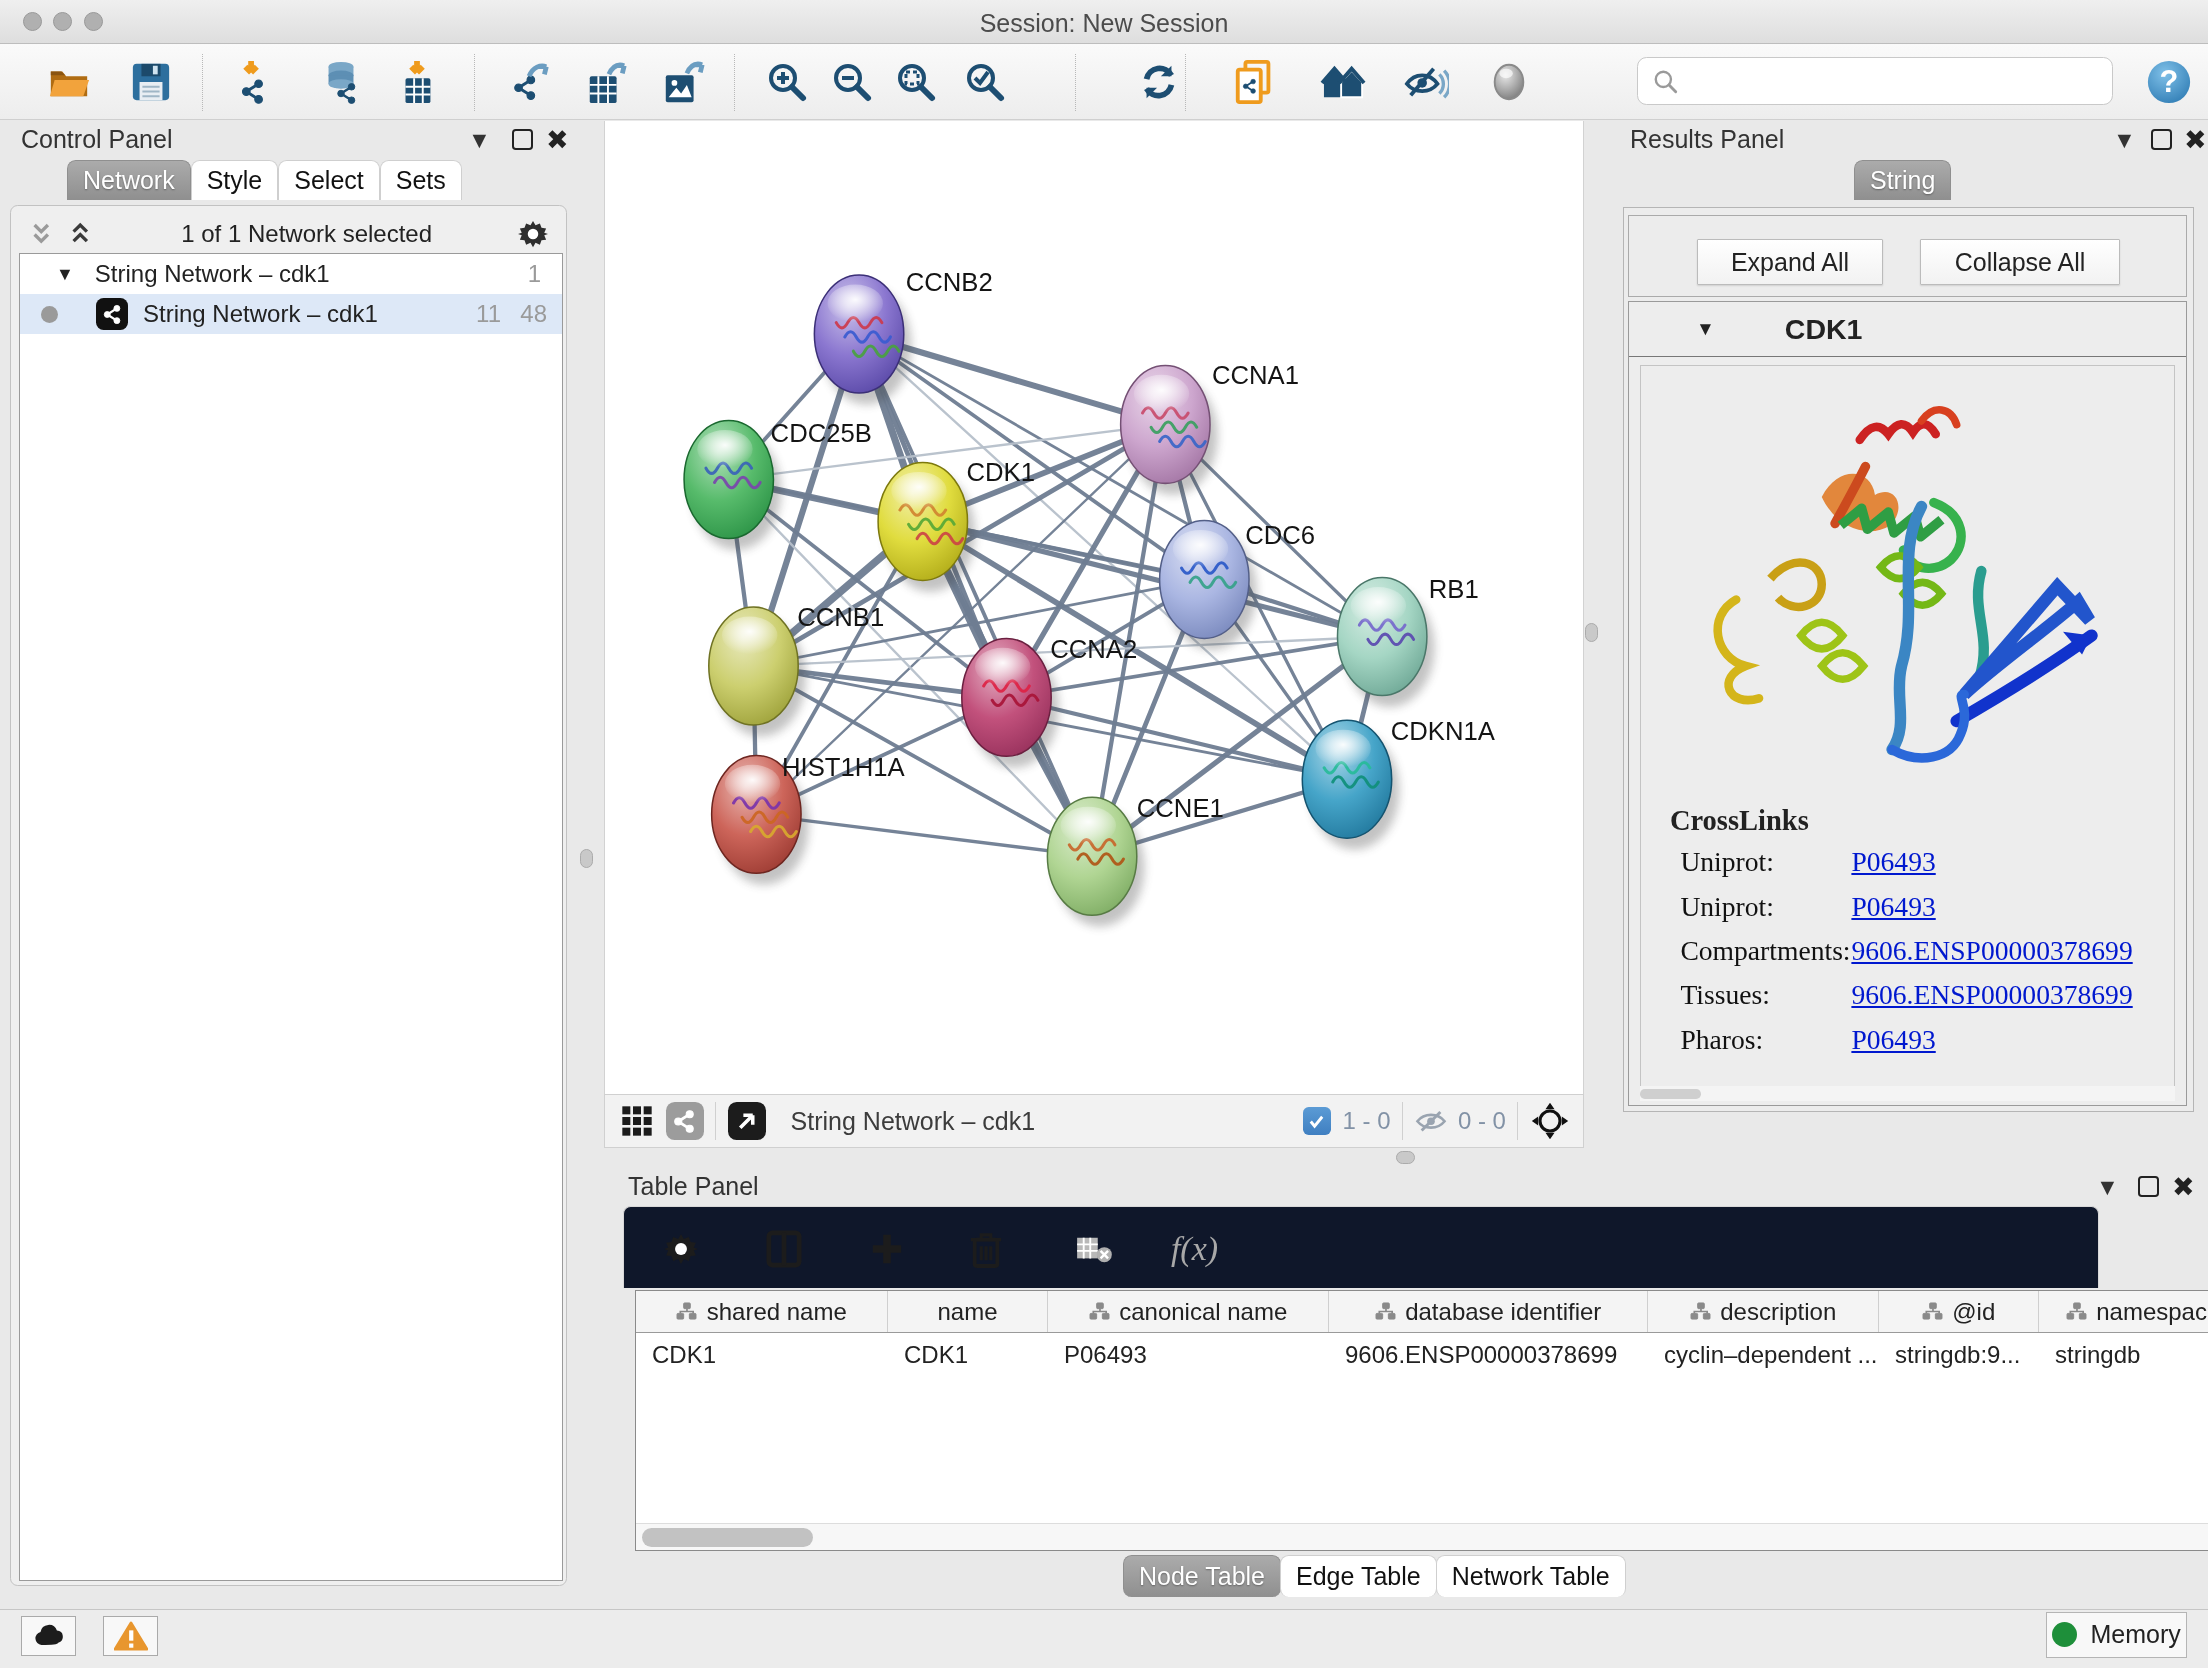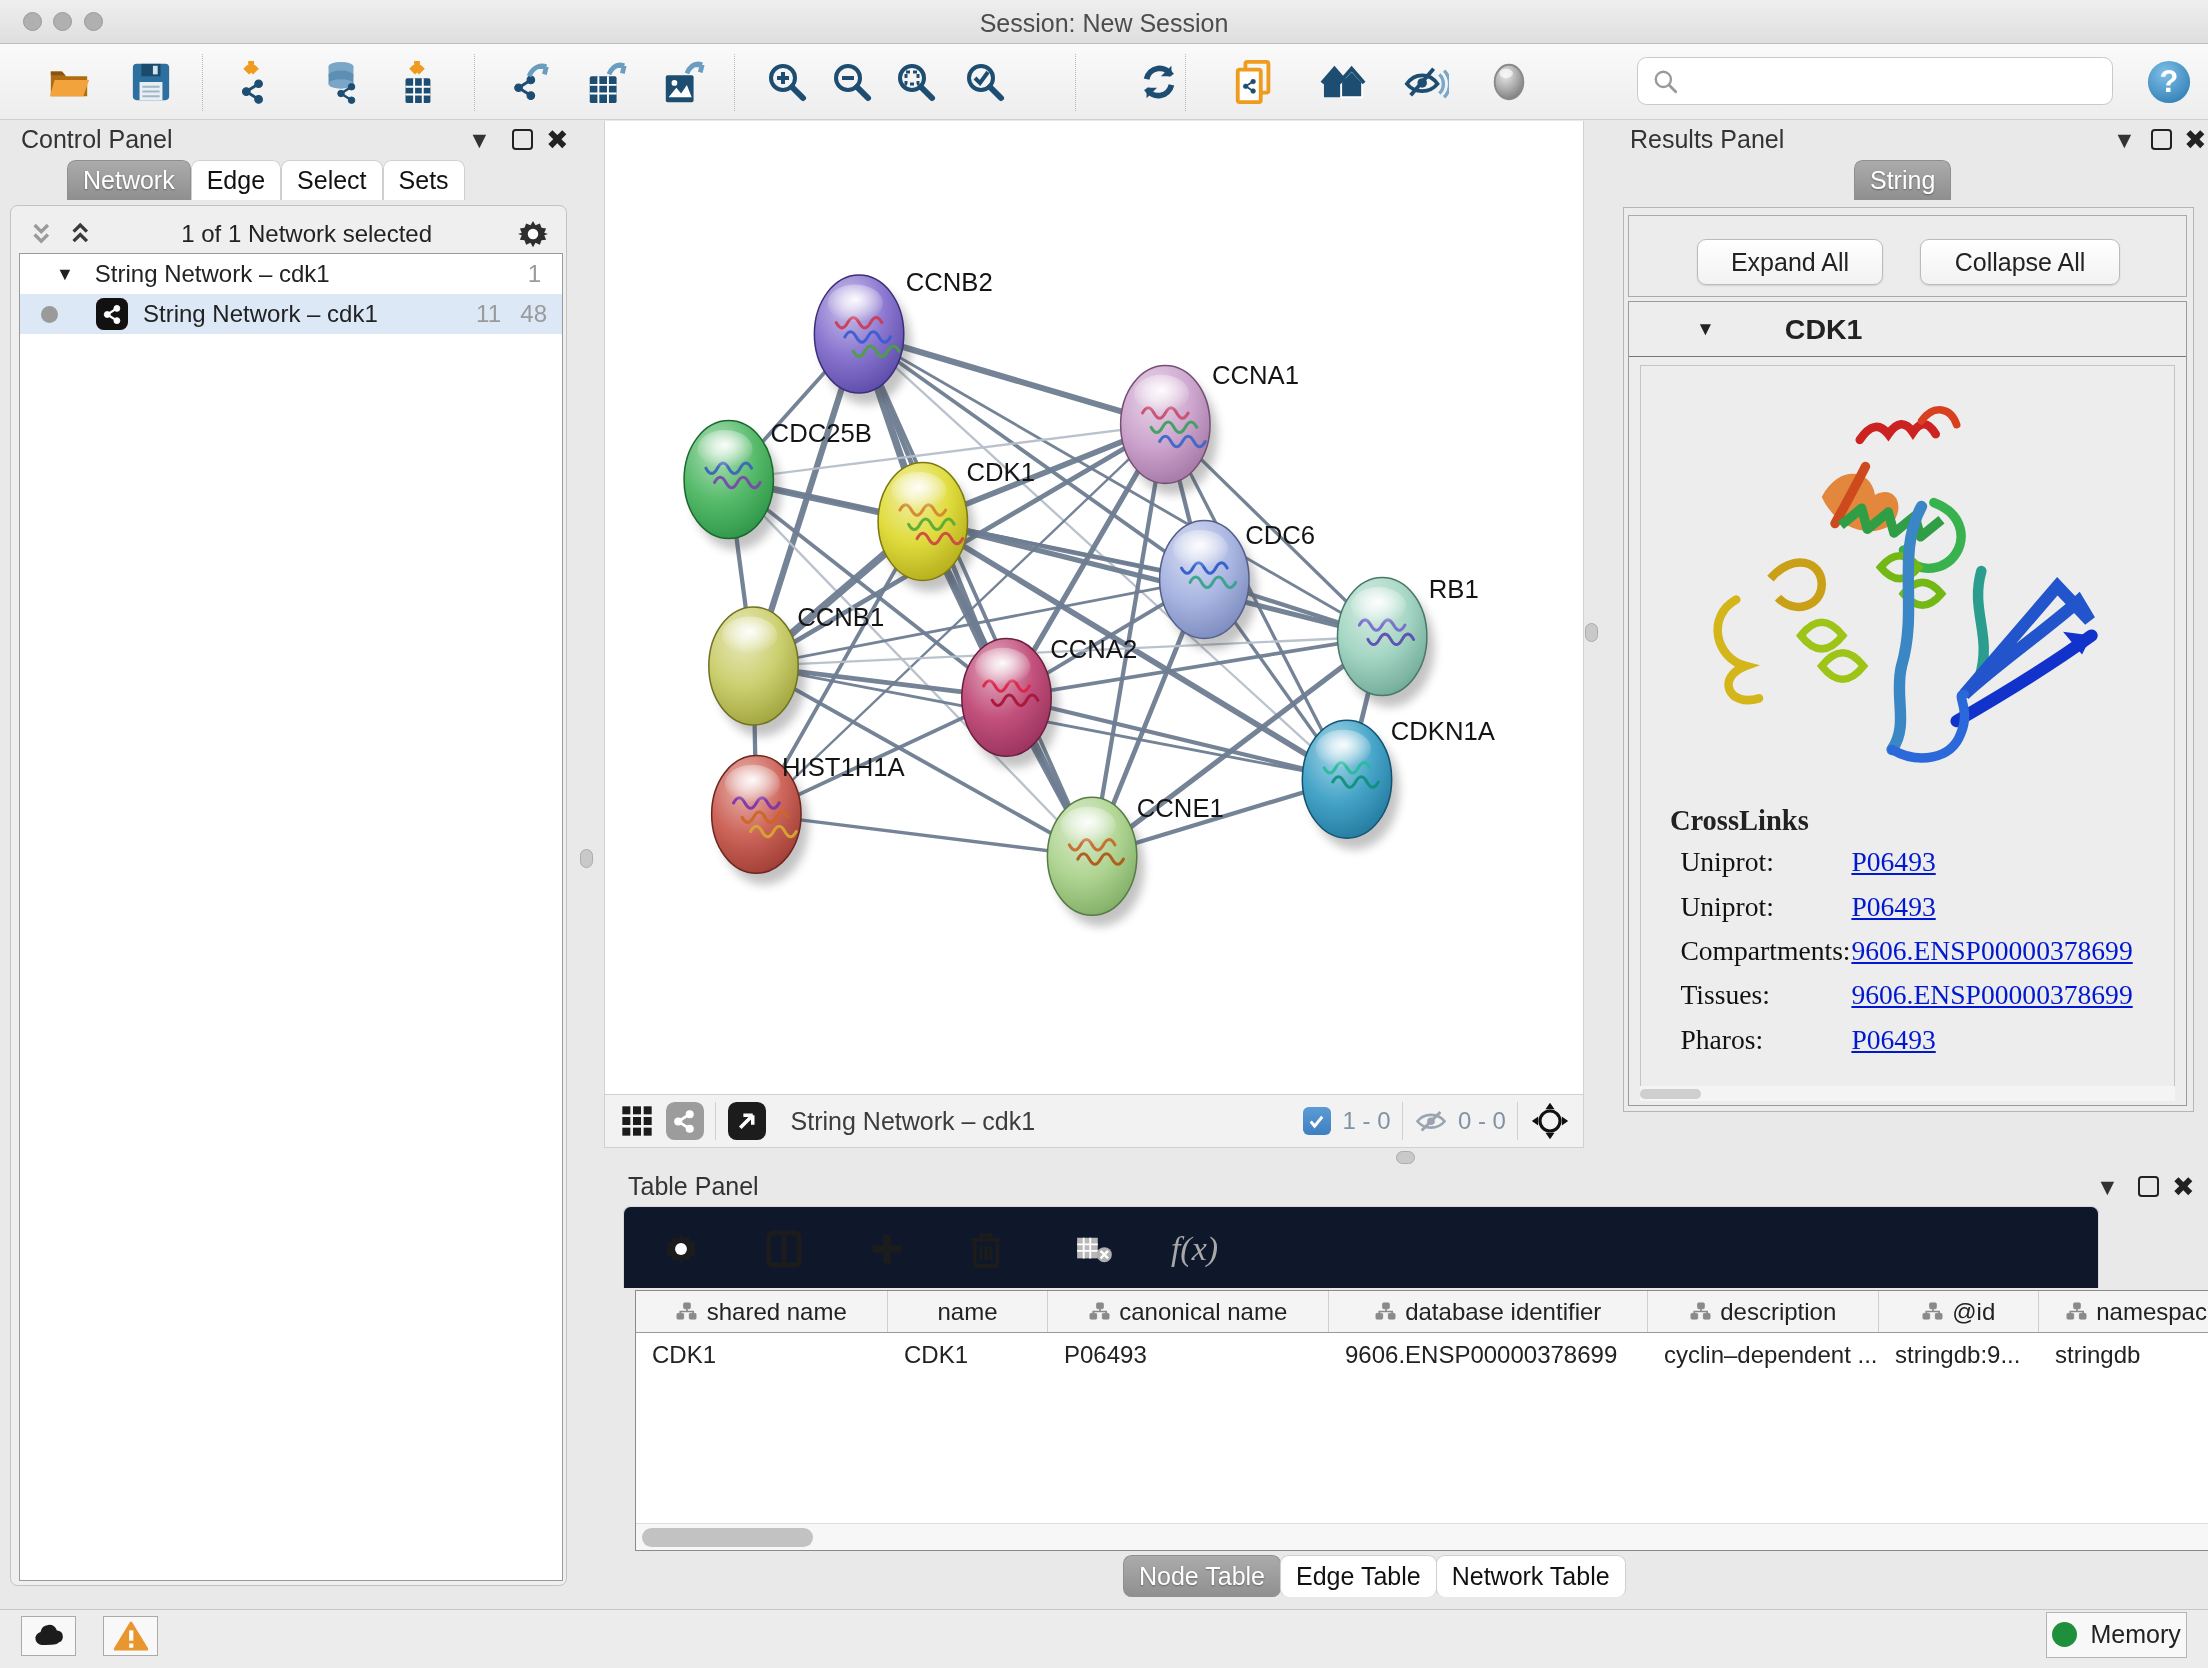--- a/index.html
+++ b/index.html
@@ -54,21 +54,21 @@
      border:1px solid #d0d0d0;display:flex;align-items:center;}
   .nb-badge{width:38px;height:38px;border-radius:8.6px;display:flex;align-items:center;
      justify-content:center;cursor:pointer;}
   .nb-sep{height:38px;border-left:1px solid #d0d0d0;margin:0 11.4px;}
   .nb-count{font-size:24px;color:#8292a6;}
 
   
   #rp-outer{left:1623px;top:207px;width:571px;height:905px;background:#ececec;
      border:1.9px solid #b5b5b5;}
   #rp-buttons{left:1628px;top:215px;width:559px;height:82px;background:#ececec;border:1px solid #aaa;}
-  .rp-btn{position:absolute;top:23px;height:46px;border:1px solid #bbb;border-radius:9px;
+  .rp-btn{position:absolute;top:23px;height:46px;border:1px solid #bbb;border-radius:1px;
      background:linear-gradient(#fff,#f2f2f2);font-size:25px;display:flex;align-items:center;
      justify-content:center;cursor:pointer;box-shadow:0 1px 1.9px rgba(0,0,0,.12);}
   #rp-gene-box{left:1628px;top:301px;width:559px;height:805px;border:1px solid #9a9a9a;background:#ededed;}
   #rp-gene-head{position:absolute;left:0;top:0;width:100%;height:55px;border-bottom:1px solid #777;
      display:flex;align-items:center;}
   .serif{font-family:"Liberation Serif",serif;}
   .xl-row{display:flex;font-size:27.6px;margin-bottom:12.4px;}
   .xl-label{width:171px;color:#111;}
   .xl-val{color:#0018cf;text-decoration:underline;cursor:pointer;}
 
@@ -325,21 +325,21 @@
         <text x="25" y="35" text-anchor="middle" font-size="32" font-weight="bold" fill="#fff" font-family="Liberation Sans, sans-serif">?</text>
       </svg>
     </div>
   </div>
 
   <div class="abs" style="left:21px;top:125px"><span class="panel-title">Control Panel</span></div>
   <div class="abs wicon" style="left:468px;top:129px;color:#333">▼</div>
   <div class="abs maxbox" style="left:512px;top:129px"></div>
   <div class="abs wicon" style="left:546px;top:127px;font-size:27px">✖</div>
 
-  <div class="abs tabrow" style="left:67px;top:160px" id="cp-tabs"><span class="ptab sel">Network</span><span class="ptab">Edge</span><span class="ptab">Select</span><span class="ptab">Sets</span></div>
+  <div class="abs tabrow" style="left:67px;top:160px" id="cp-tabs"><span class="ptab sel">Network</span><span class="ptab">Style</span><span class="ptab">Select</span><span class="ptab">Sets</span></div>
 
   <div id="cp-box" class="abs"></div>
   <div id="cp-subhead" class="abs">
     <svg width="28.5" height="25" viewBox="0 0 30 26" style="margin-left:13.3px">
       <path d="M8 3 L15 10 L22 3 M8 13 L15 20 L22 13" stroke="#9a9a9a" stroke-width="3.5" fill="none"></path>
     </svg>
     <svg width="28.5" height="25" viewBox="0 0 30 26" style="margin-left:11.4px">
       <path d="M8 10 L15 3 L22 10 M8 20 L15 13 L22 20" stroke="#3a3a3a" stroke-width="3.5" fill="none"></path>
     </svg>
     <span style="flex:1;text-align:center;font-size:24px;color:#222">1 of 1 Network selected</span>

